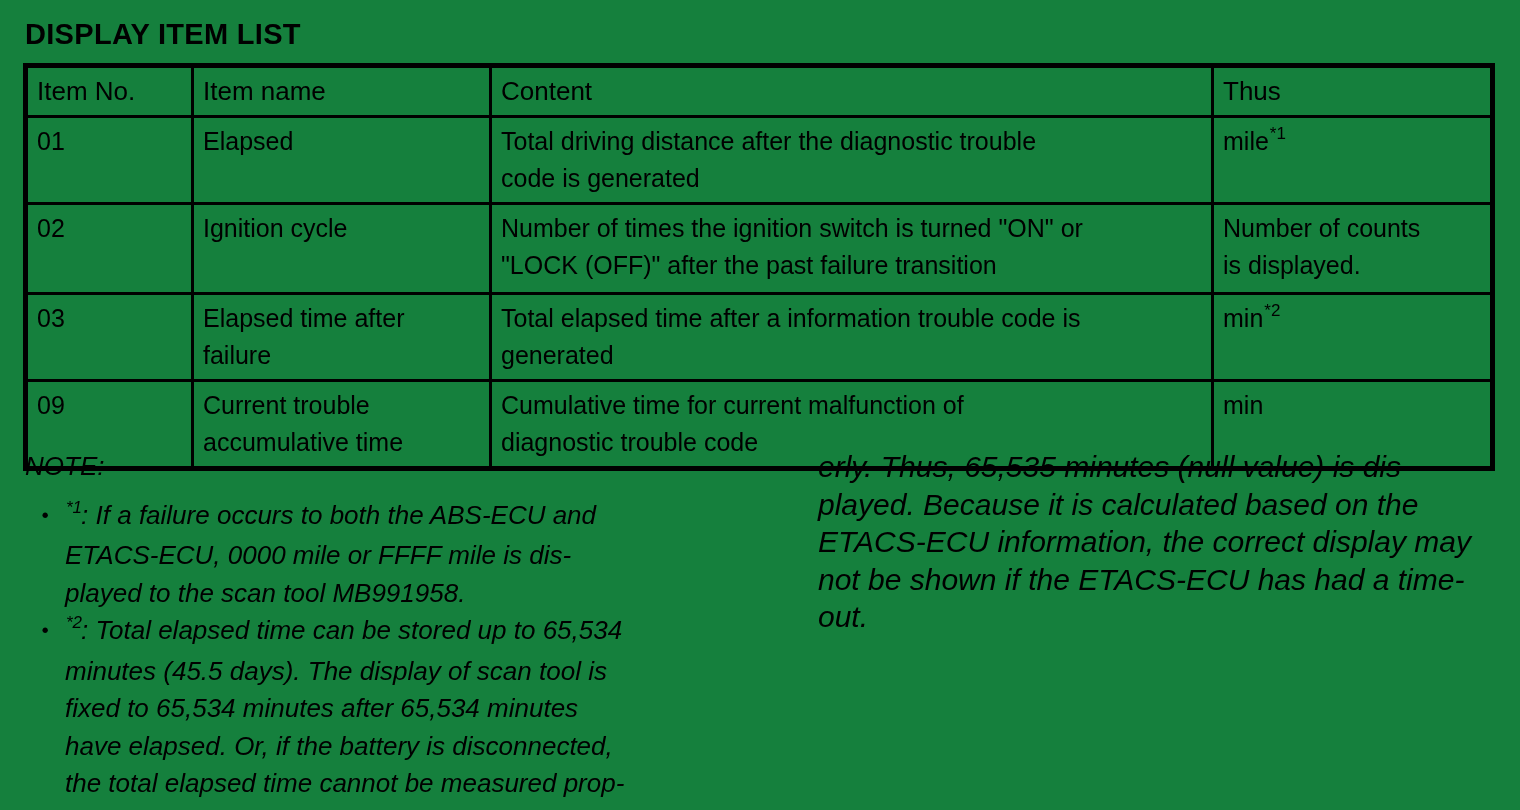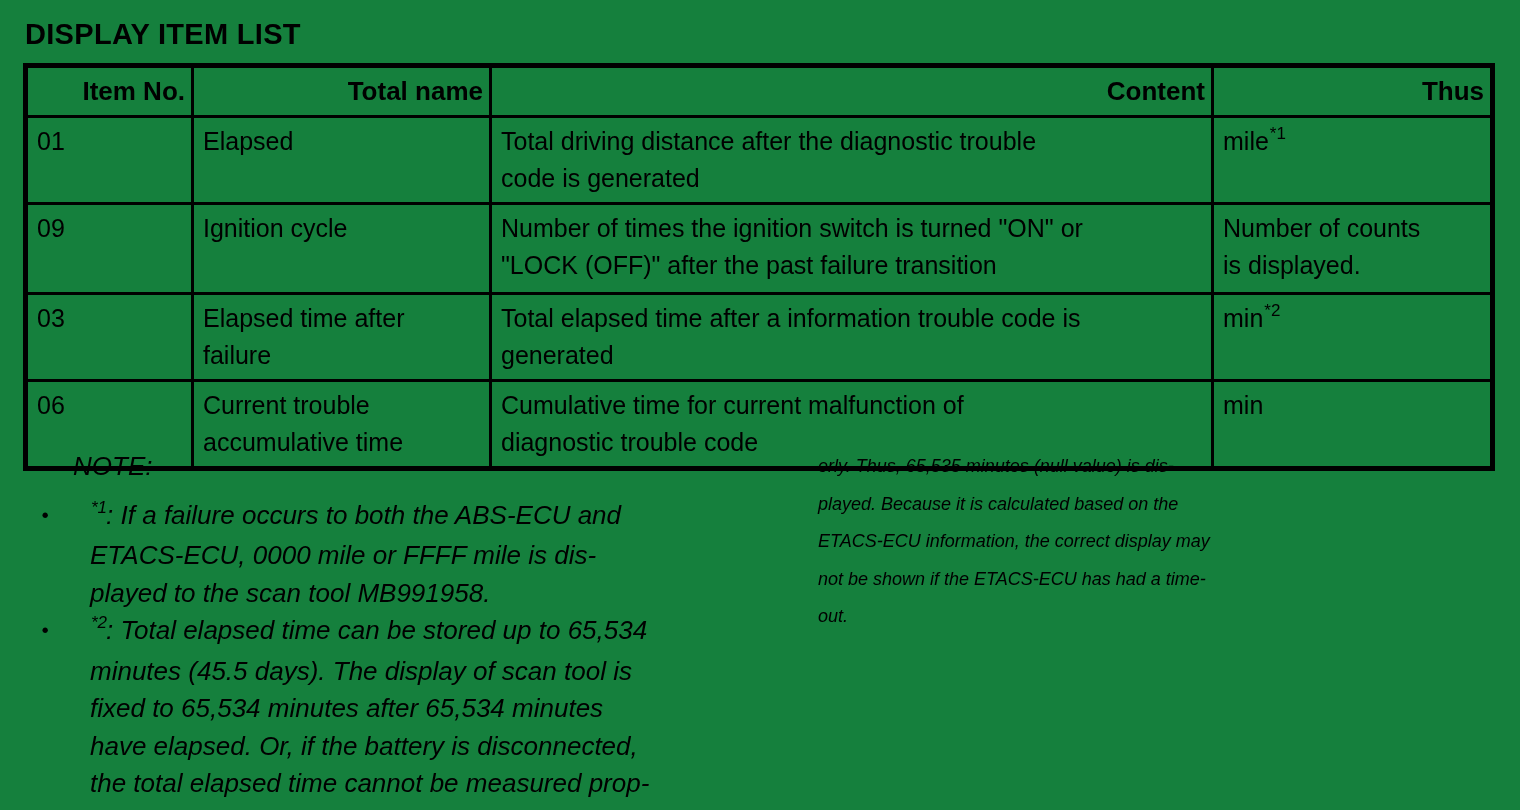--- a/index.html
+++ b/index.html
@@ -33,59 +33,58 @@
     border: 3px solid #000;
     vertical-align: top;
     text-align: left;
     padding: 5px 6px 5px 9px;
     font-size: 25px;
     line-height: 37px;
     overflow: hidden;
   }
   table.items th {
     font-size: 26px;
-    font-weight: bold;
+    font-weight: normal;
     height: 36px;
-    text-align: right;
   }
   table.items td { height: 74px; }
   .pre { white-space: pre-line; }
   sup.fn {
     font-size: 17px;
     font-weight: normal;
     vertical-align: 0;
     position: relative;
     top: -11px;
     left: 1px;
   }
   .notes-left {
     position: absolute;
     left: 25px;
     top: 448px;
     width: 748px;
     font-style: italic;
     font-size: 26px;
     line-height: 37.5px;
   }
-  .note-label { margin-bottom: 11px; margin-left: 48px; }
+  .note-label { margin-bottom: 11px; }
   .bullet { display: flex; margin-top: 0px; }
   .dot {
     flex: 0 0 40px;
     text-align: center;
     font-size: 20px;
     line-height: 37.5px;
   }
-  .btext { flex: 1 1 auto; margin-left: 25px; }
+  .btext { flex: 1 1 auto; }
   .notes-right {
     position: absolute;
     left: 818px;
     top: 448px;
     width: 690px;
     font-style: italic;
-    font-size: 18px;
+    font-size: 30px;
     line-height: 37.5px;
     white-space: pre-line;
   }
 </style>
 </head>
 <body>
 
 <div class="page">
 
   <div class="title">DISPLAY ITEM LIST</div>
@@ -93,51 +92,51 @@
   <table class="items">
     <colgroup>
       <col style="width:167px">
       <col style="width:298px">
       <col style="width:722px">
       <col style="width:280px">
     </colgroup>
     <thead>
       <tr>
         <th>Item No.</th>
-        <th>Total name</th>
+        <th>Item name</th>
         <th>Content</th>
         <th>Thus</th>
       </tr>
     </thead>
     <tbody>
       <tr>
         <td class="pre">01</td>
         <td class="pre">Elapsed</td>
         <td class="pre">Total driving distance after the diagnostic trouble
 code is generated</td>
         <td><span class="pre">mile</span><sup class="fn">*1</sup></td>
       </tr>
       <tr>
-        <td class="pre">09</td>
+        <td class="pre">02</td>
         <td class="pre">Ignition cycle</td>
         <td class="pre">Number of times the ignition switch is turned "ON" or
 "LOCK (OFF)" after the past failure transition</td>
         <td><span class="pre">Number of counts
 is displayed.</span><sup class="fn"></sup></td>
       </tr>
       <tr>
         <td class="pre">03</td>
         <td class="pre">Elapsed time after
 failure</td>
         <td class="pre">Total elapsed time after a information trouble code is
 generated</td>
         <td><span class="pre">min</span><sup class="fn">*2</sup></td>
       </tr>
       <tr>
-        <td class="pre">06</td>
+        <td class="pre">09</td>
         <td class="pre">Current trouble
 accumulative time</td>
         <td class="pre">Cumulative time for current malfunction of
 diagnostic trouble code</td>
         <td><span class="pre">min</span><sup class="fn"></sup></td>
       </tr>
     </tbody>
   </table>
 
   <div class="notes-left">

